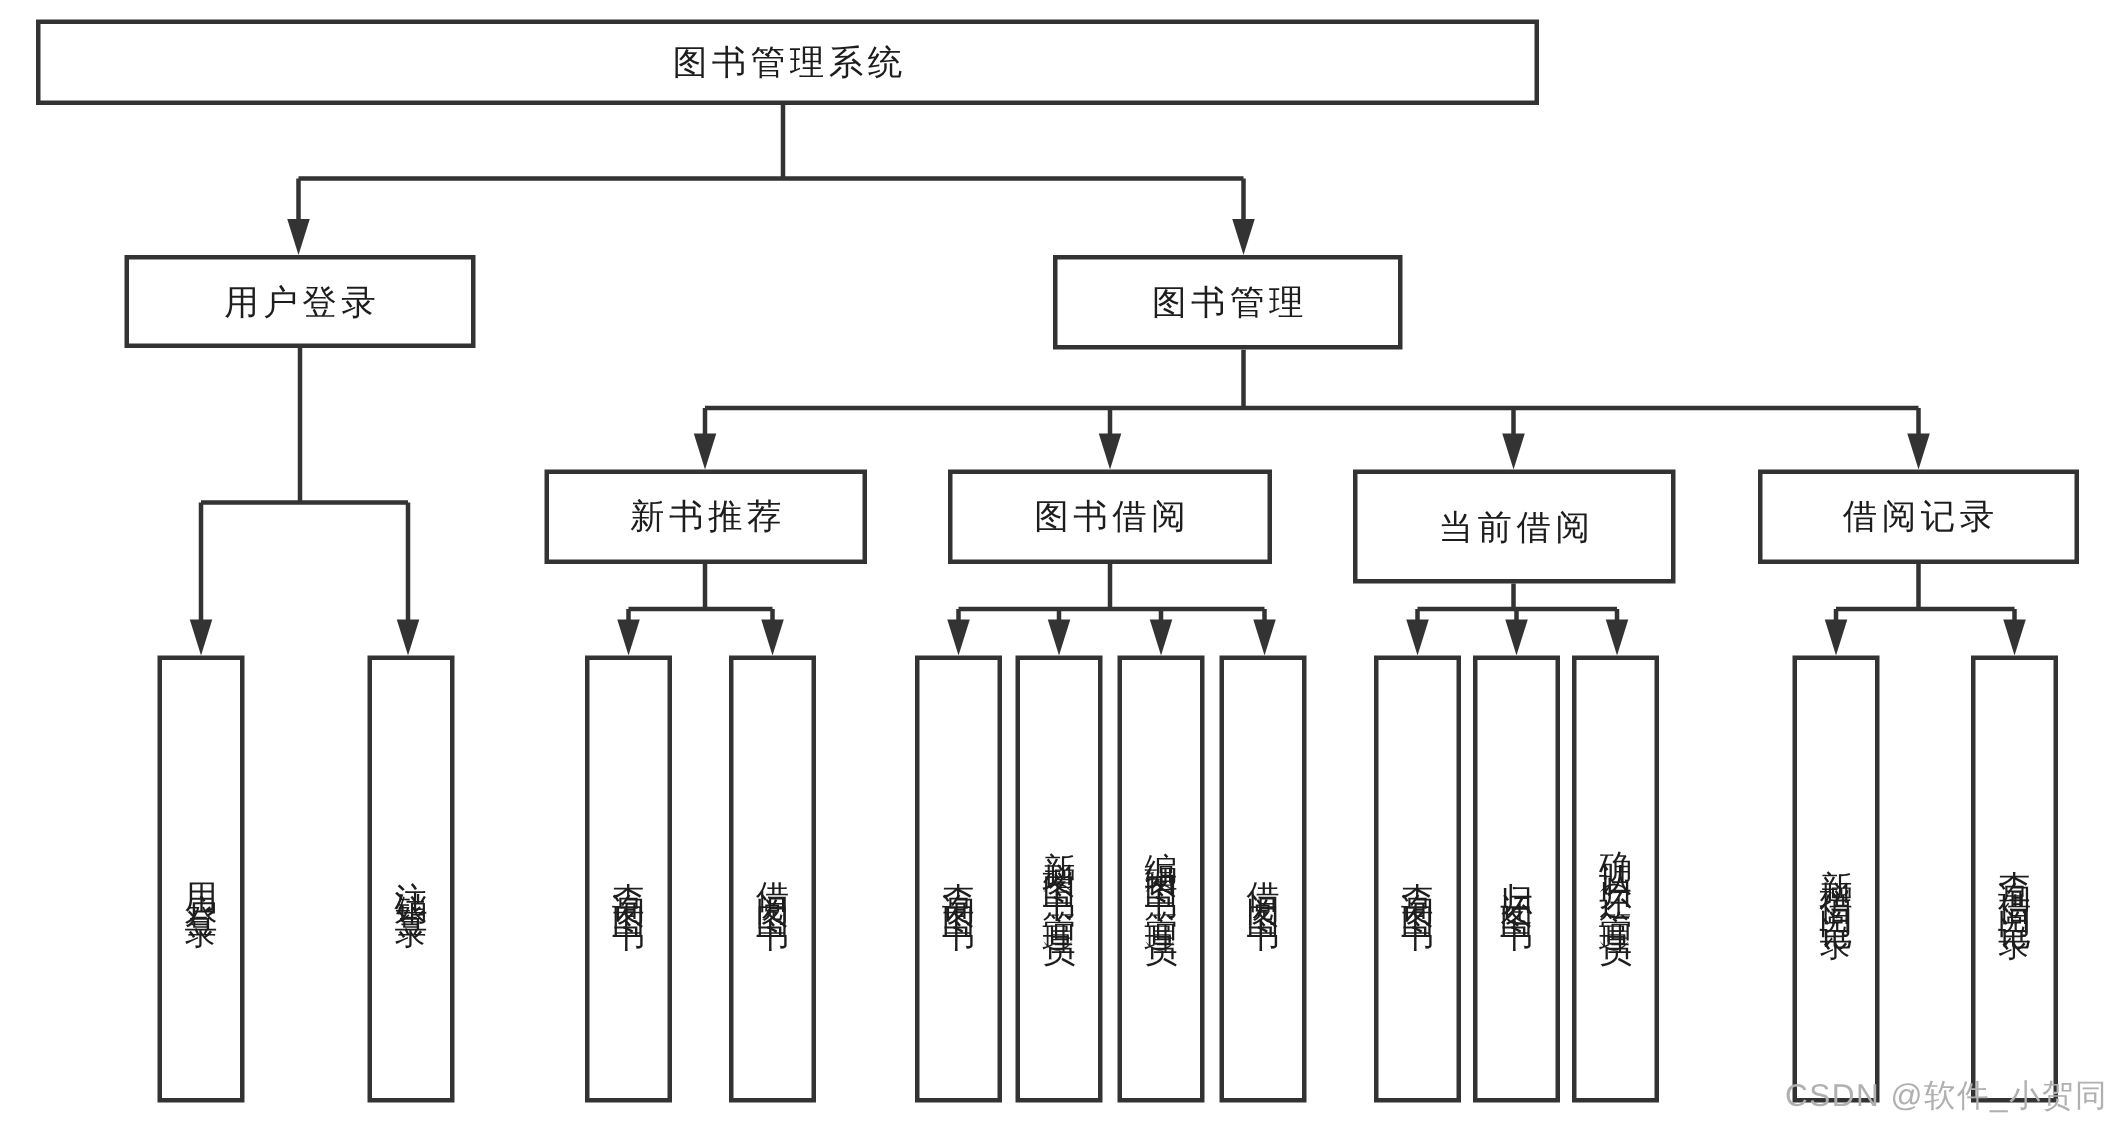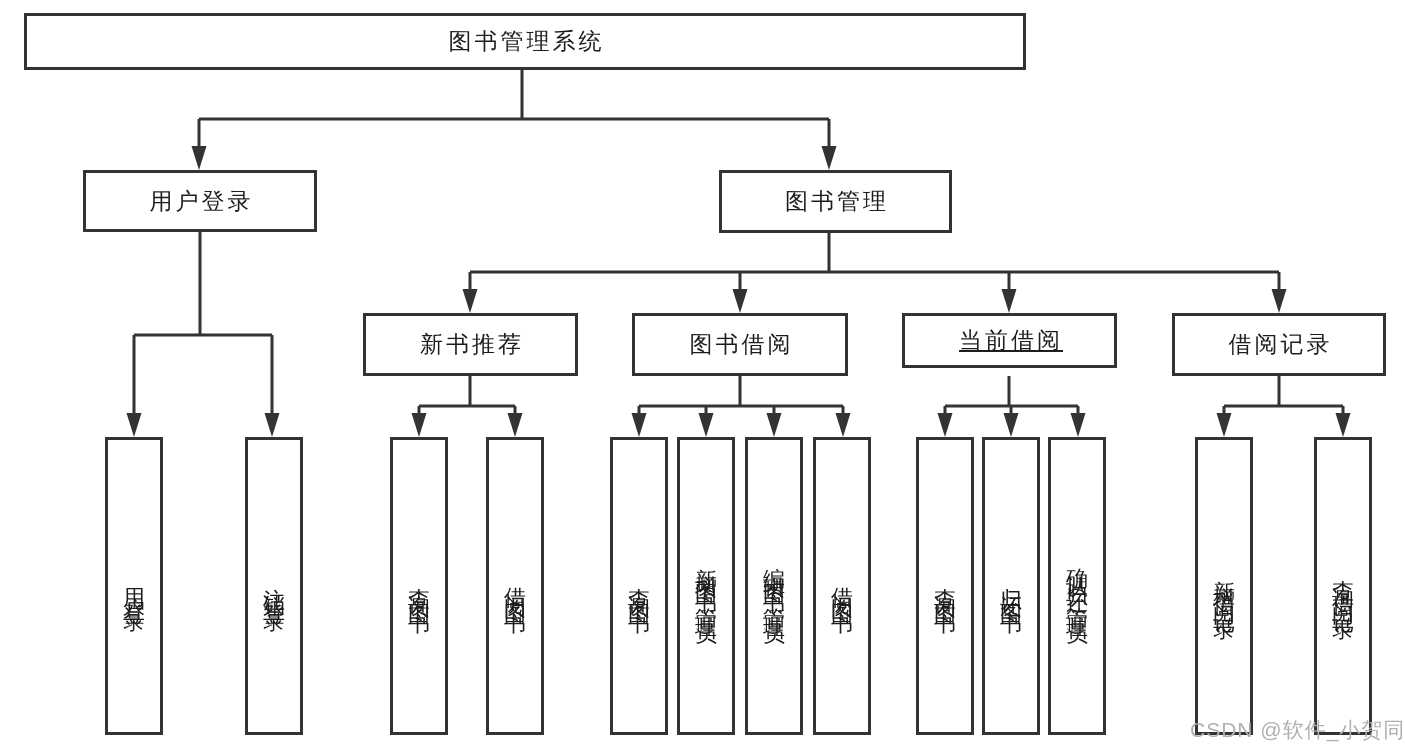--- a/index.html
+++ b/index.html
@@ -36,24 +36,24 @@
     writing-mode:vertical-rl;
     text-orientation:mixed;
     font-size:22px;
     letter-spacing:8px;
     line-height:1;
     text-indent:0;
   }
   
   .n-root {left:24px; top:13px; width:1002px;height:57px;}
   .n-userlogin {left:83px; top:170px;width:234px; height:62px;}
-  .n-bookmgmt {left:719px; top:170px;width:233px; height:63px;}
+  .n-bookmgmt {left:702px; top:170px;width:233px; height:63px;}
   .n-newbook {left:363px; top:313px;width:215px; height:63px;}
   .n-borrowing {left:632px; top:313px;width:216px; height:63px;}
-  .n-current {left:902px; top:313px;width:215px; height:55px;text-decoration:underline;}
+  .n-current {left:902px; top:313px;width:215px; height:76px;}
   .n-records {left:1172px;top:313px;width:214px; height:63px;}
   
   .lf-1 {left:105px;}  .lf-2 {left:245px;}
   .lf-3 {left:390px;}  .lf-4 {left:486px;}
   .lf-5 {left:610px;}  .lf-6 {left:677px;}
   .lf-7 {left:745px;}  .lf-8 {left:813px;}
   .lf-9 {left:916px;}  .lf-10{left:982px;}
   .lf-11{left:1048px;} .lf-12{left:1195px;}
   .lf-13{left:1314px;}
   #watermark{

